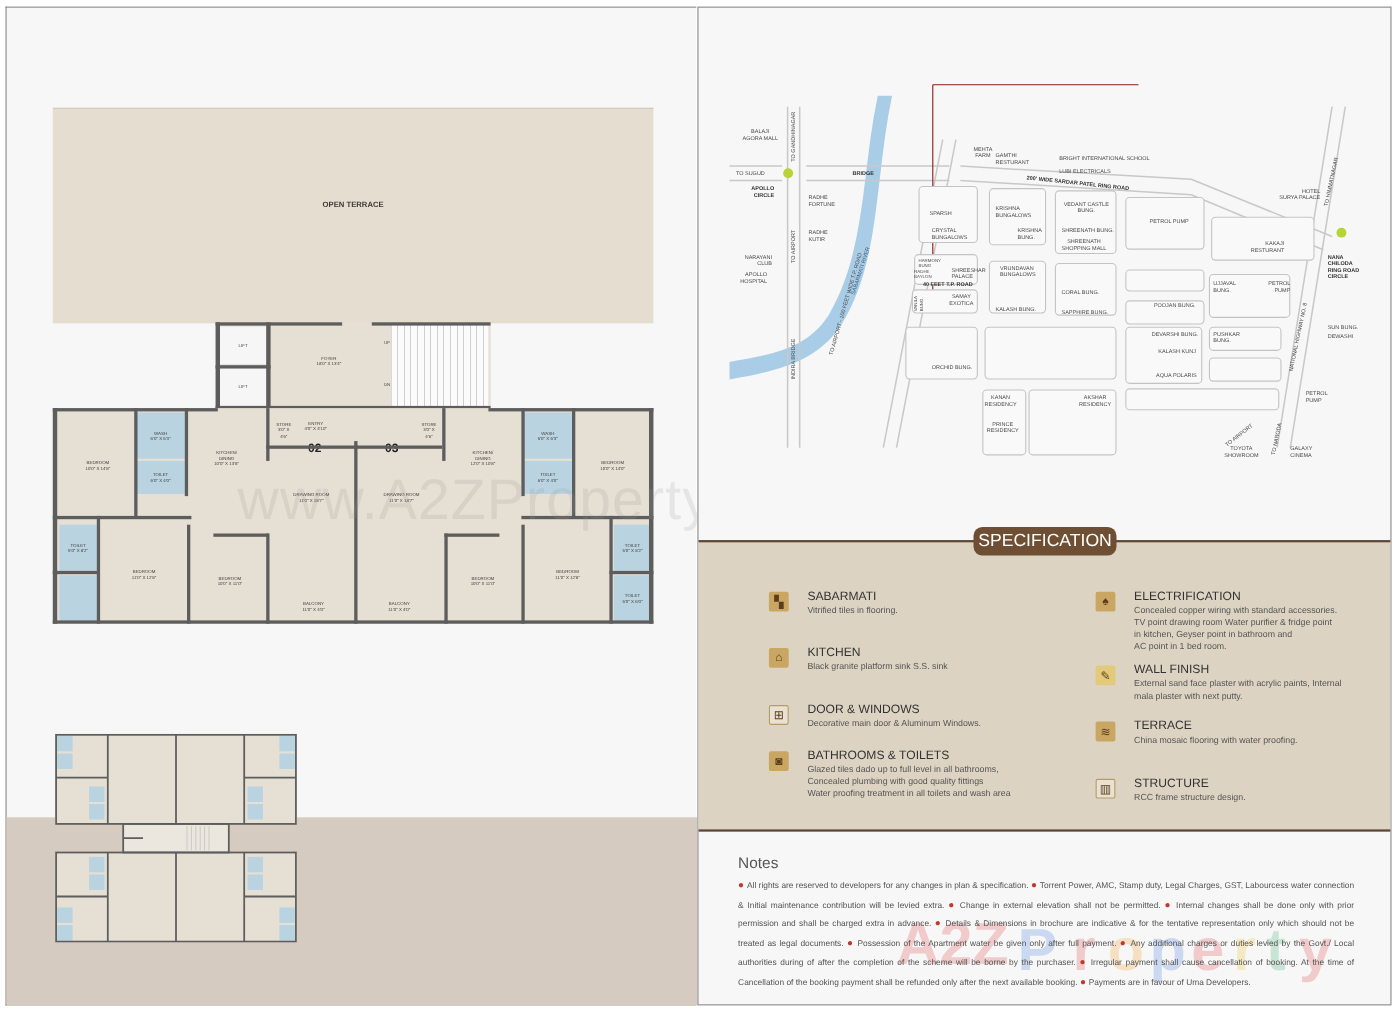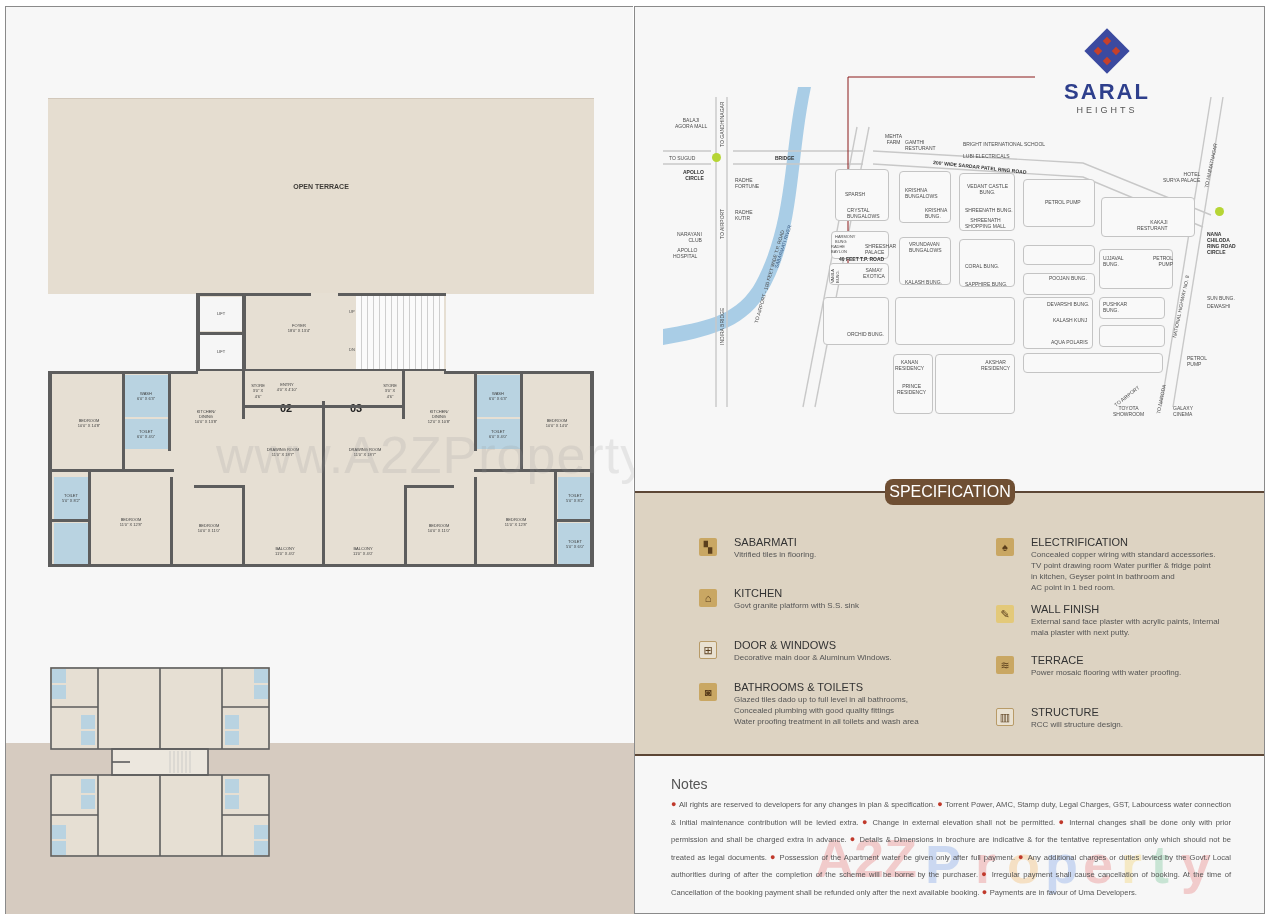--- a/index.html
+++ b/index.html
@@ -197,31 +197,20 @@
         <line x1="136" y1="84" x2="136" y2="106"></line>
           <line x1="140" y1="84" x2="140" y2="106"></line>
       </g>
     </svg>
   </div>
 
 </div>
 
 <div id="right-page" class="page">
 
-  <div class="abs" style="left:417px;top:22px;width:110px;">
-    <div style="margin:0 auto;width:44px;height:44px;position:relative;">
-      <div style="position:absolute;left:6px;top:6px;width:32px;height:32px;background:#3b4aa0;transform:rotate(45deg);"></div>
-      <div style="position:absolute;left:19px;top:9px;width:6px;height:6px;background:#c6402a;transform:rotate(45deg);"></div>
-      <div style="position:absolute;left:10px;top:19px;width:6px;height:6px;background:#c6402a;transform:rotate(45deg);"></div>
-      <div style="position:absolute;left:28px;top:19px;width:6px;height:6px;background:#c6402a;transform:rotate(45deg);"></div>
-      <div style="position:absolute;left:19px;top:29px;width:6px;height:6px;background:#c6402a;transform:rotate(45deg);"></div>
-    </div>
-    <div class="logo-text" style="margin-top:6px;">SARAL</div>
-    <div class="logo-sub">HEIGHTS</div>
-  </div>
 
   <div class="abs" style="left:28px;top:60px;width:570px;height:350px;">
     <svg width="570" height="350" viewBox="0 0 570 350" style="position:absolute;left:0;top:0;">
 
       <path d="M135 20 C 120 90, 125 160, 90 220 C 70 250, 40 255, 0 262 L 0 278 C 45 270, 80 262, 102 228 C 138 170, 132 95, 148 20 Z" fill="#a9cde6"></path>
 
       <g stroke="#c8c8c8" stroke-width="1.4" fill="none">
         <line x1="53" y1="30" x2="53" y2="340"></line>
         <line x1="64" y1="30" x2="64" y2="340"></line>
         <line x1="0" y1="84" x2="48" y2="84"></line>
@@ -365,21 +354,21 @@
   <div class="abs spec-title">SPECIFICATION</div>
 
   <div class="spec-item" style="left:64px;top:529px;">
     <div class="spec-icon">▚</div>
     <div class="spec-head">SABARMATI</div>
     <div class="spec-desc">Vitrified tiles in flooring.</div>
   </div>
   <div class="spec-item" style="left:64px;top:580px;">
     <div class="spec-icon">⌂</div>
     <div class="spec-head">KITCHEN</div>
-    <div class="spec-desc">Govt granite platform with S.S. sink</div>
+    <div class="spec-desc">Black granite platform sink S.S. sink</div>
   </div>
   <div class="spec-item" style="left:64px;top:632px;">
     <div class="spec-icon" style="background:#e9e1d1;border:1px solid #b89b68;">⊞</div>
     <div class="spec-head">DOOR &amp; WINDOWS</div>
     <div class="spec-desc">Decorative main door &amp; Aluminum Windows.</div>
   </div>
   <div class="spec-item" style="left:64px;top:674px;">
     <div class="spec-icon">◙</div>
     <div class="spec-head">BATHROOMS &amp; TOILETS</div>
     <div class="spec-desc" style="white-space:pre;">Glazed tiles dado up to full level in all bathrooms,
@@ -396,26 +385,26 @@
   </div>
   <div class="spec-item" style="left:361px;top:596px;">
     <div class="spec-icon" style="background:#e3c97a;">✎</div>
     <div class="spec-head">WALL FINISH</div>
     <div class="spec-desc" style="white-space:pre;">External sand face plaster with acrylic paints, Internal
 mala plaster with next putty.</div>
   </div>
   <div class="spec-item" style="left:361px;top:647px;">
     <div class="spec-icon">≋</div>
     <div class="spec-head">TERRACE</div>
-    <div class="spec-desc">Power mosaic flooring with water proofing.</div>
+    <div class="spec-desc">China mosaic flooring with water proofing.</div>
   </div>
   <div class="spec-item" style="left:361px;top:699px;">
     <div class="spec-icon" style="background:#e9e1d1;border:1px solid #b89b68;">▥</div>
     <div class="spec-head">STRUCTURE</div>
-    <div class="spec-desc">RCC will structure design.</div>
+    <div class="spec-desc">RCC frame structure design.</div>
   </div>
 
   <div class="a2z" style="left:180px;top:820px;color:#e04a4a;">A2Z</div>
   <div class="a2z" style="left:290px;top:826px;color:#4a7fe0;">P</div>
   <div class="a2z" style="left:340px;top:826px;color:#e04a4a;">r</div>
   <div class="a2z" style="left:372px;top:826px;color:#f0a030;">o</div>
   <div class="a2z" style="left:410px;top:826px;color:#4a7fe0;">p</div>
   <div class="a2z" style="left:448px;top:826px;color:#e04a4a;">e</div>
   <div class="a2z" style="left:486px;top:826px;color:#f0c030;">r</div>
   <div class="a2z" style="left:516px;top:826px;color:#40b070;">t</div>

